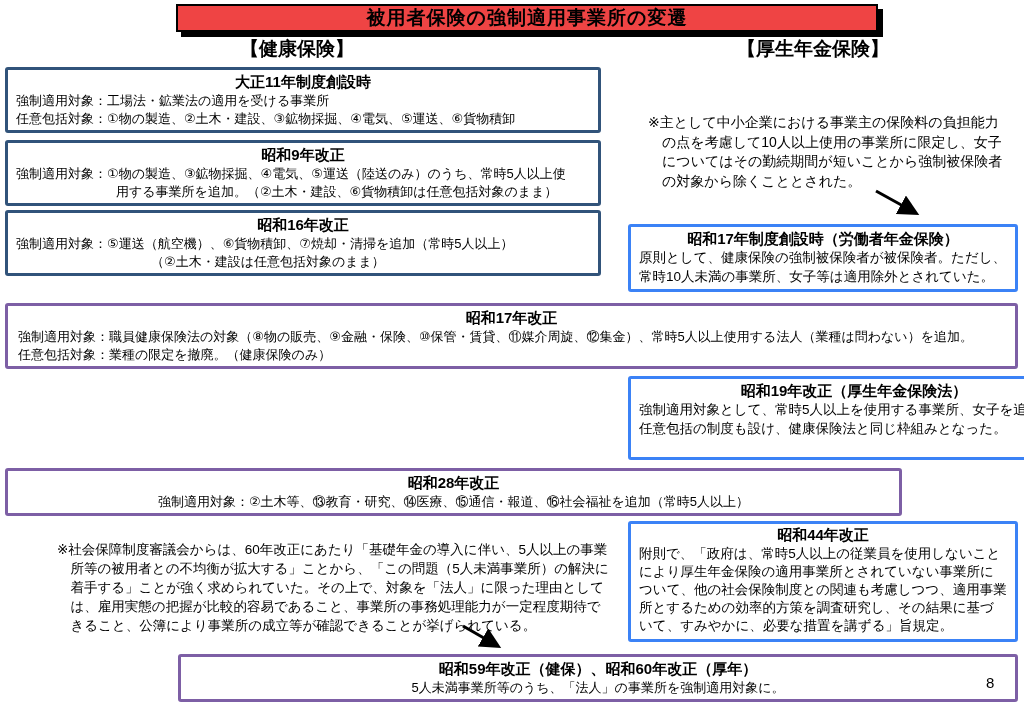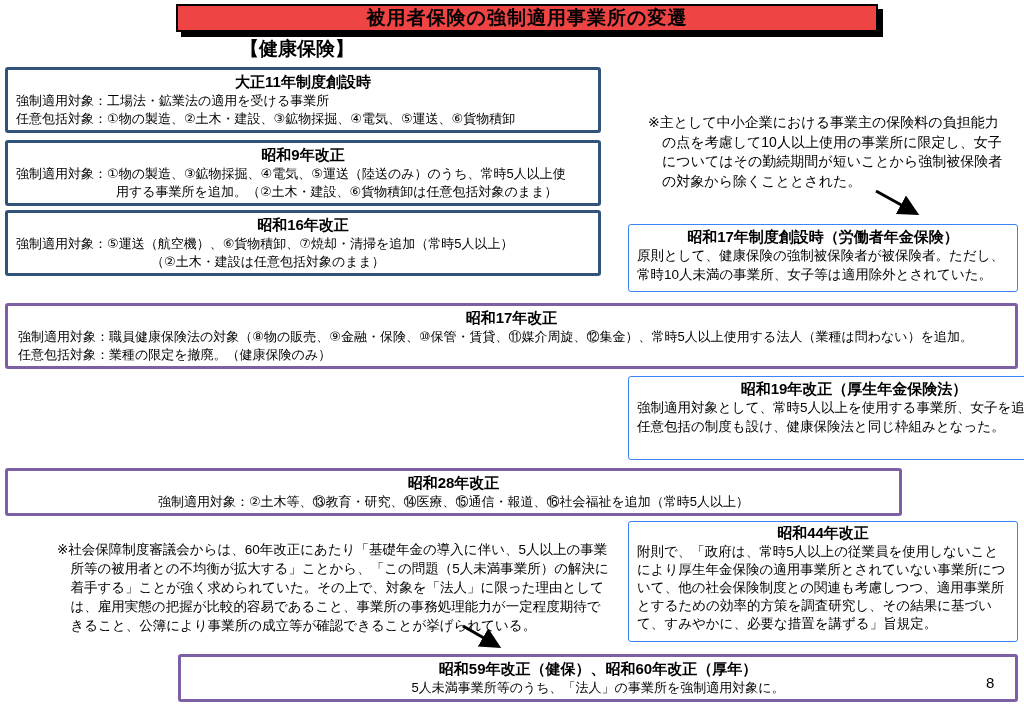--- a/index.html
+++ b/index.html
@@ -13,21 +13,21 @@
   .title-bar {
     border:2px solid #000; background:#ef4444;
     box-shadow:5px 5px 0 #000;
     display:flex; align-items:center; justify-content:center;
     font-size:19px; font-weight:bold; letter-spacing:1px;
   }
   .col-header { font-size:19px; font-weight:bold; white-space:nowrap; }
 
   .box { background:#fff; border-radius:3px; padding:2px 8px; }
   .box.kenpo  { border:3px solid #31537a; }
-  .box.kosei  { border:1px solid #3b82f6; }
+  .box.kosei  { border:3px solid #3b82f6; }
   .box.shared { border:3px solid #7d5fa5; }
 
   .box-title { text-align:center; font-weight:bold; font-size:15px; line-height:20px; }
   .box-body  { font-size:13px; line-height:18px; }
   .box.kosei .box-body { font-size:13.5px; line-height:18.5px; }
   .indent-100 { margin-left:100px; }
   .indent-135 { margin-left:135px; }
   .center { text-align:center; }
 
   .note {
@@ -40,20 +40,21 @@
 </head>
 <body>
 
 <div class="canvas">
 
   <div class="abs title-bar" style="left:176px; top:4px; width:702px; height:28px;">
     <span>被用者保険の強制適用事業所の変遷</span>
   </div>
 
   <div class="abs col-header" style="left:240px; top:36px;">【健康保険】</div>
+  <div class="abs col-header" style="left:737px; top:36px;">【厚生年金保険】</div>
 
   <div class="abs box kenpo" style="left:5px; top:67px; width:596px; min-height:65px;">
     <div class="box-title">大正11年制度創設時</div>
     <div class="box-body">強制適用対象：工場法・鉱業法の適用を受ける事業所</div>
     <div class="box-body">任意包括対象：①物の製造、②土木・建設、③鉱物採掘、④電気、⑤運送、⑥貨物積卸</div>
   </div>
 
   <div class="abs box kenpo" style="left:5px; top:140px; width:596px; min-height:65px;">
     <div class="box-title">昭和9年改正</div>
     <div class="box-body">強制適用対象：①物の製造、③鉱物採掘、④電気、⑤運送（陸送のみ）のうち、常時5人以上使</div>

